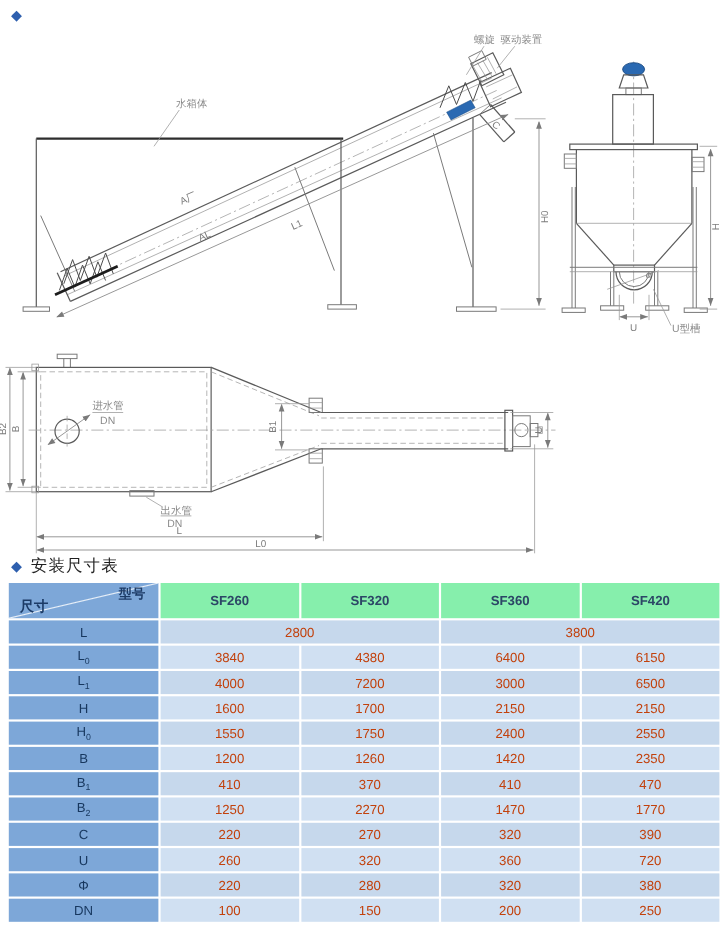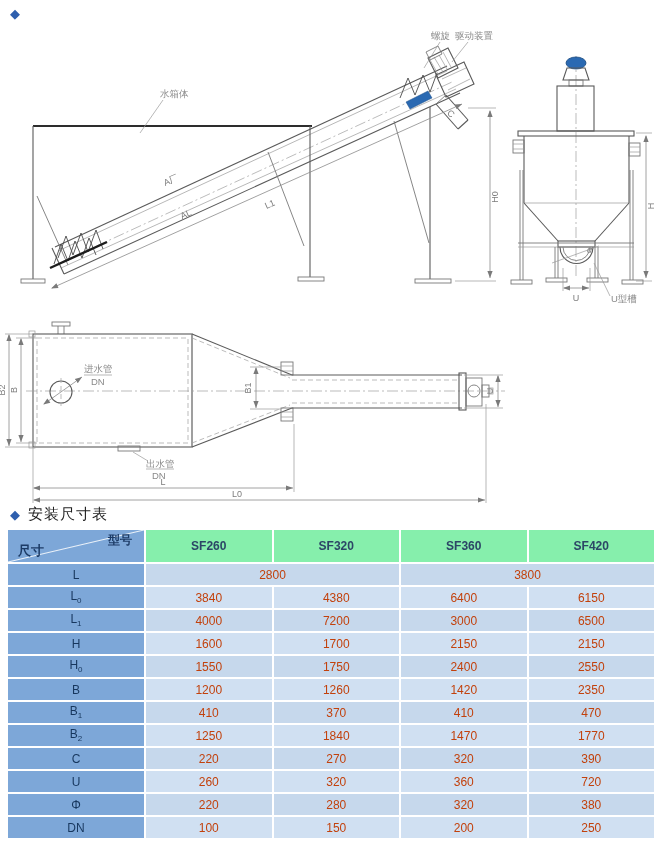--- a/index.html
+++ b/index.html
@@ -381,21 +381,21 @@
       <tr>
         <td class="rowlabel">B<sub>1</sub></td>
         <td class="val" colspan="1">410</td>
         <td class="val" colspan="1">370</td>
         <td class="val" colspan="1">410</td>
         <td class="val" colspan="1">470</td>
       </tr>
       <tr>
         <td class="rowlabel">B<sub>2</sub></td>
         <td class="val" colspan="1">1250</td>
-        <td class="val" colspan="1">1840</td>
+        <td class="val" colspan="1">2270</td>
         <td class="val" colspan="1">1470</td>
         <td class="val" colspan="1">1770</td>
       </tr>
       <tr>
         <td class="rowlabel">C</td>
         <td class="val" colspan="1">220</td>
         <td class="val" colspan="1">270</td>
         <td class="val" colspan="1">320</td>
         <td class="val" colspan="1">390</td>
       </tr>

